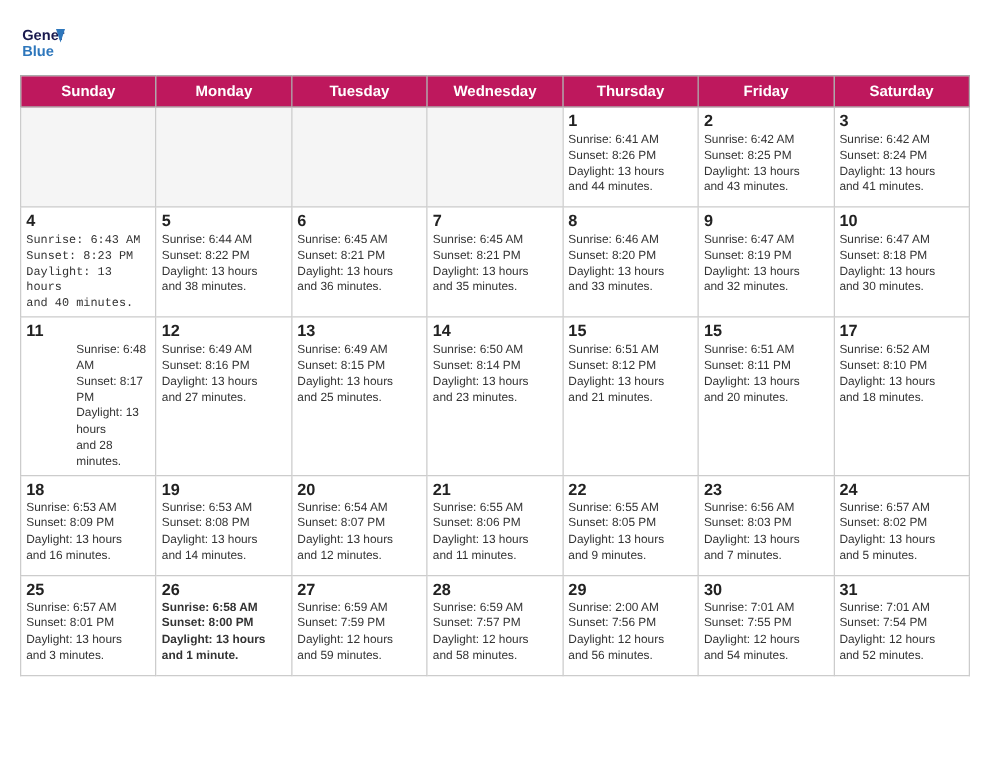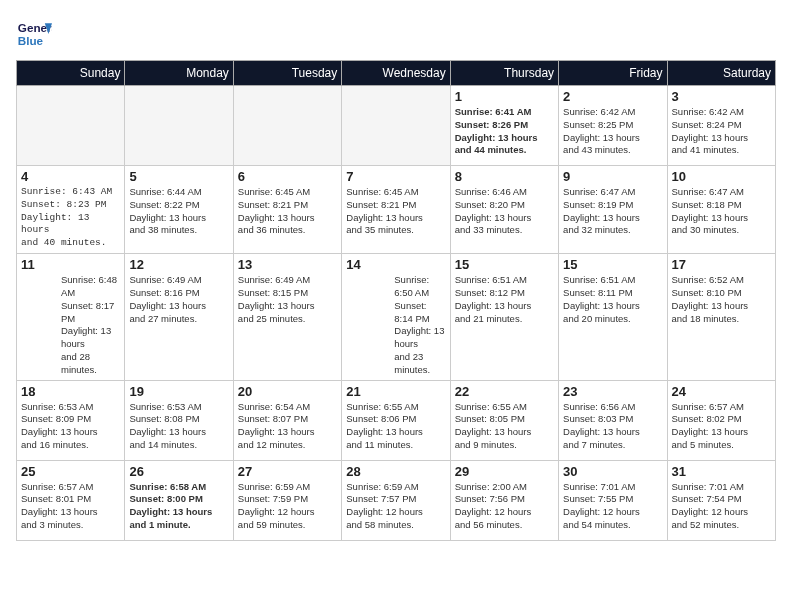--- a/index.html
+++ b/index.html
@@ -37,26 +37,26 @@
       font-size: 15px;
       color: #1a1a4e;
       font-weight: normal;
     }
     .calendar {
       width: 100%;
       border-collapse: collapse;
       table-layout: fixed;
     }
     .calendar th {
-      background: #0f172a;
+      background: #be185d;
       color: #fff;
       font-size: 12px;
-      font-weight: normal;
+      font-weight: bold;
       padding: 5px 4px;
-      text-align: right;
+      text-align: center;
       border: 1px solid #aaa;
     }
     .calendar td {
       border: 1px solid #ccc;
       vertical-align: top;
       padding: 3px 4px;
       font-size: 10px;
       color: #222;
       height: 80px;
       background: #fff;
@@ -107,21 +107,21 @@
       </tr>
   </thead>
   <tbody id="calendar-body">
   <tr>
         <td class="empty"></td>
         <td class="empty"></td>
         <td class="empty"></td>
         <td class="empty"></td>
         <td>
           <span class="day-number">1</span>
-          <div class="day-info" style="white-space: pre-line; font-weight: bold;">Sunrise: 6:41 AM
+          <div class="day-info" style="white-space: pre-line;">Sunrise: 6:41 AM
 Sunset: 8:26 PM
 Daylight: 13 hours
 and 44 minutes.</div>
         </td>
         <td>
           <span class="day-number">2</span>
           <div class="day-info" style="white-space: pre-line;">Sunrise: 6:42 AM
 Sunset: 8:25 PM
 Daylight: 13 hours
 and 43 minutes.</div>
@@ -202,21 +202,21 @@
         </td>
         <td>
           <span class="day-number">13</span>
           <div class="day-info" style="white-space: pre-line;">Sunrise: 6:49 AM
 Sunset: 8:15 PM
 Daylight: 13 hours
 and 25 minutes.</div>
         </td>
         <td>
           <span class="day-number">14</span>
-          <div class="day-info" style="white-space: pre-line; margin-left: 48px;">Sunrise: 6:50 AM
+          <div class="day-info" style="white-space: pre-line;">Sunrise: 6:50 AM
 Sunset: 8:14 PM
 Daylight: 13 hours
 and 23 minutes.</div>
         </td>
         <td>
           <span class="day-number">15</span>
           <div class="day-info" style="white-space: pre-line;">Sunrise: 6:51 AM
 Sunset: 8:12 PM
 Daylight: 13 hours
 and 21 minutes.</div>

